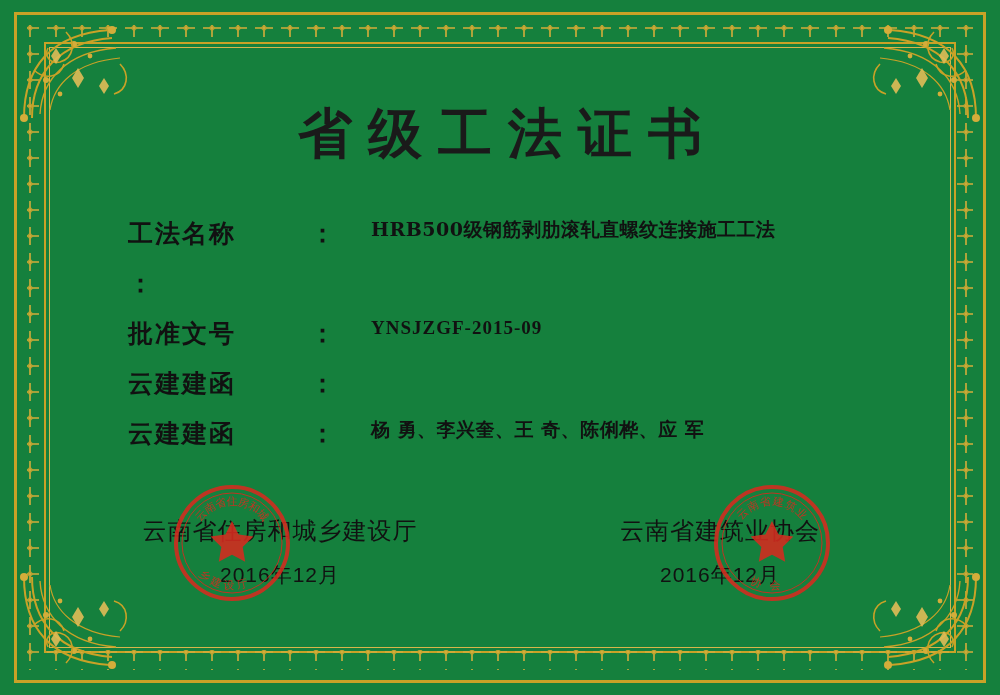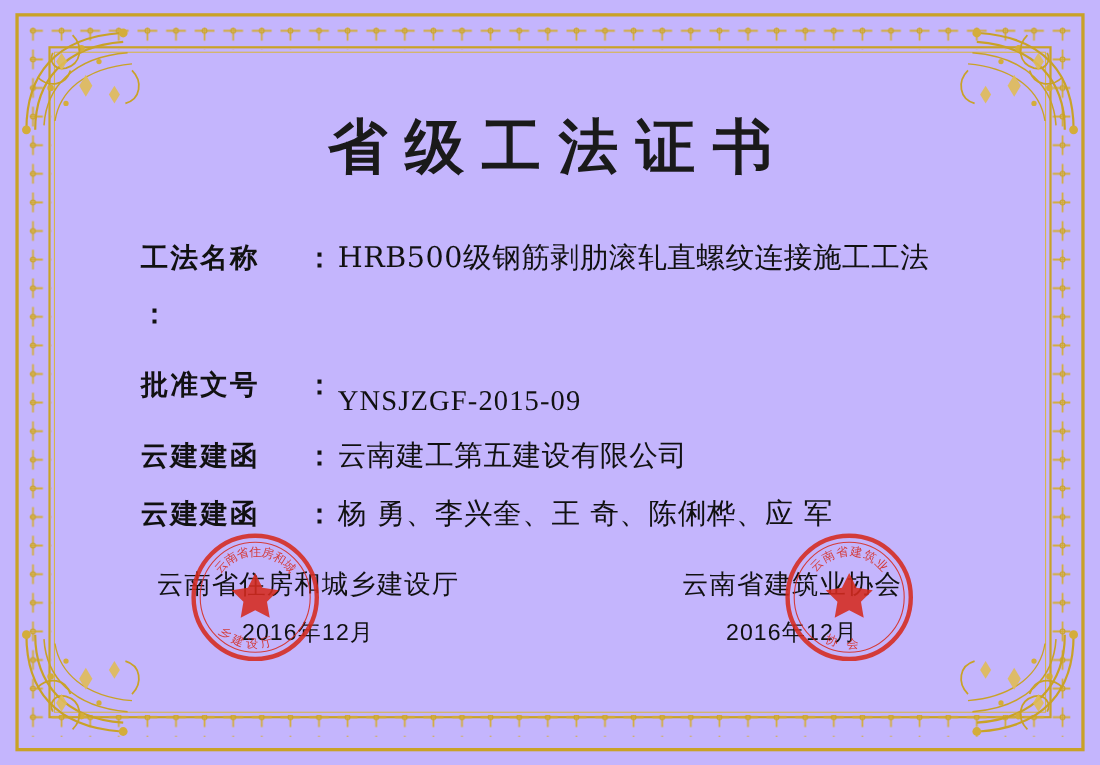--- a/index.html
+++ b/index.html
@@ -11,21 +11,21 @@
     width: 1000px;
     height: 695px;
     overflow: hidden;
     font-family: "Liberation Serif", serif;
   }
 
   .certificate {
     position: relative;
     width: 1000px;
     height: 695px;
-    background: #c4b5fd;
+    background: #15803d;
     box-sizing: border-box;
   }
 
   
   .border-outer {
     position: absolute;
     left: 14px;
     top: 12px;
     right: 14px;
     bottom: 12px;
@@ -94,51 +94,51 @@
     text-indent: 16px;
     white-space: nowrap;
   }
 
   .fields {
     margin-top: 46px;
     padding-left: 68px;
   }
   .field-row {
     display: flex;
-    align-items: center;
+    align-items: flex-start;
     margin-bottom: 17px;
     white-space: nowrap;
+    gap: 32px;
   }
   .field-label {
     font-family: "DejaVu Serif", "Liberation Serif", serif;
     font-size: 25px;
     font-weight: bold;
     color: #111;
     letter-spacing: 2px;
     width: 150px;
     flex: 0 0 150px;
   }
   .field-colon {
     font-family: "DejaVu Serif", "Liberation Serif", serif;
     font-size: 25px;
     font-weight: bold;
     color: #111;
     margin-right: 4px;
   }
   .field-value {
     font-family: "DejaVu Serif", "Liberation Serif", serif;
-    font-size: 26px;
-    font-weight: normal;
+    font-size: 19px;
+    font-weight: bold;
     color: #111;
     letter-spacing: 0.5px;
   }
   .field-value.latin {
     font-family: "Liberation Serif", serif;
     letter-spacing: 1px;
-    margin-top: 31px;
   }
 
   
   .signatures {
     position: absolute;
     left: 0;
     right: 0;
     bottom: 46px;
     display: flex;
     justify-content: space-around;
@@ -339,21 +339,20 @@
 
       <div class="field-row">
         <span class="field-label">批准文号</span>
         <span class="field-colon">：</span>
         <span class="field-value latin">YNSJZGF-2015-09</span>
       </div>
 
       <div class="field-row">
         <span class="field-label">云建建函</span>
         <span class="field-colon">：</span>
-        <span class="field-value">云南建工第五建设有限公司</span>
       </div>
 
       <div class="field-row">
         <span class="field-label">云建建函</span>
         <span class="field-colon">：</span>
         <span class="field-value">杨 勇、李兴奎、王 奇、陈俐桦、应 军</span>
       </div>
 
     </div>
 

